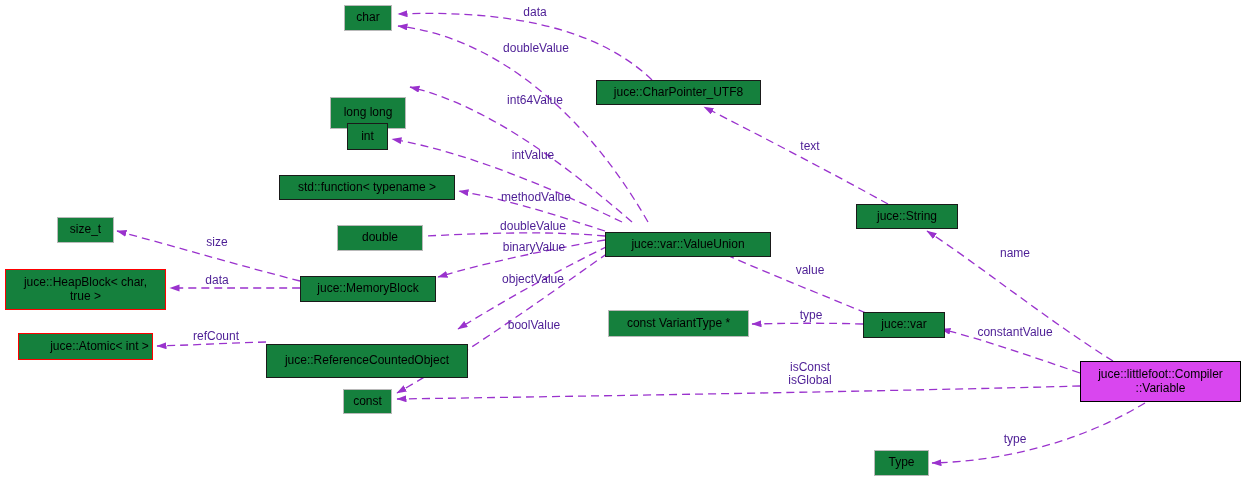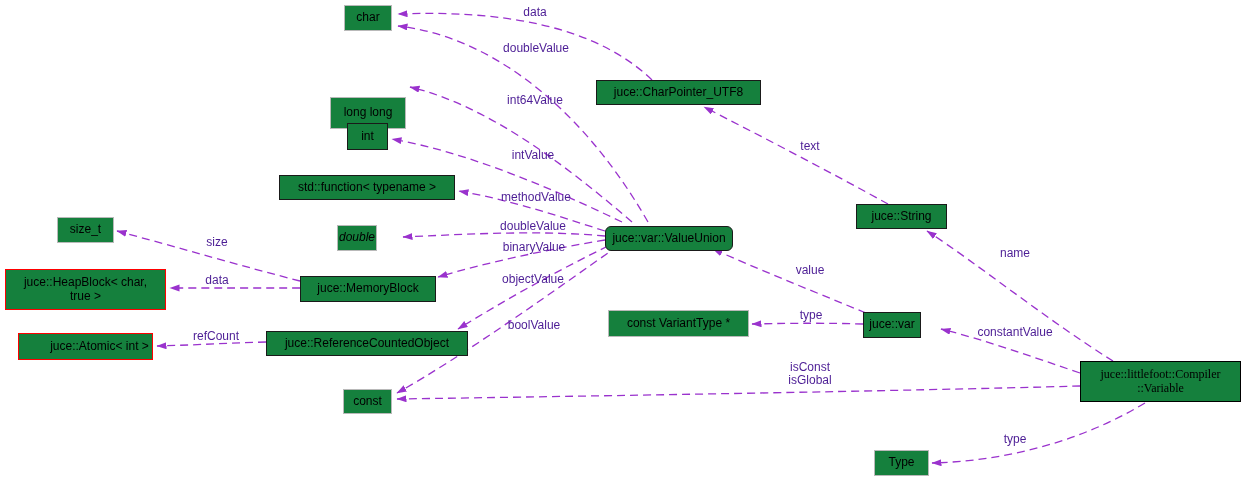--- a/index.html
+++ b/index.html
@@ -18,21 +18,21 @@
     text-align:center;
     font-size:12px;color:#000;
     background:#15803d;
     white-space:pre-line;
     line-height:1.15;
     padding:0 3px;
   }
   .node.gray{border:1px solid #b9b9b9;}
   .node.black{border:1px solid #1a1a1a;}
   .node.red{border:1.5px solid #ff0000;}
-  .node.main{border:1.5px solid #000000;background:#15803d;font-family:Liberation Serif, serif;}
+  .node.main{border:1.5px solid #000000;background:#d946ef;}
   .elabel{
     position:absolute;
     transform:translate(-50%,-50%);
     font-size:12px;color:#4c1d95;
     white-space:pre-line;
     text-align:center;
     line-height:1.05;
   }
 </style>
 </head>
@@ -66,33 +66,33 @@
       <path d="M 300 281 C 245 267, 180 248, 117 231" marker-end="url(#arrow)"></path>
       <path d="M 300 288 C 258 288, 215 288, 170 288" marker-end="url(#arrow)"></path>
       <path d="M 266 342 C 230 343, 195 345, 157 346" marker-end="url(#arrow)"></path>
     </g>
   </svg>
 
   <div class="node gray" style="left:344px;top:5px;width:48px;height:26px;">char</div>
   <div class="node gray" style="left:330px;top:74px;width:76px;height:32px;margin-top:23px;">long long</div>
   <div class="node black" style="left:347px;top:123px;width:41px;height:27px;">int</div>
   <div class="node black" style="left:279px;top:175px;width:176px;height:25px;">std::function&lt; typename &gt;</div>
-  <div class="node gray" style="left:337px;top:225px;width:40px;height:26px;font-style:italic;">double</div>
+  <div class="node gray" style="left:337px;top:225px;width:86px;height:26px;">double</div>
   <div class="node gray" style="left:57px;top:217px;width:57px;height:26px;">size_t</div>
   <div class="node red" style="left:5px;top:269px;width:161px;height:41px;">juce::HeapBlock&lt; char,
 true &gt;</div>
   <div class="node black" style="left:300px;top:276px;width:136px;height:26px;">juce::MemoryBlock</div>
   <div class="node red" style="left:18px;top:333px;width:135px;height:27px;padding-left:31px;">juce::Atomic&lt; int &gt;</div>
-  <div class="node black" style="left:266px;top:331px;width:202px;height:25px;">juce::ReferenceCountedObject</div>
+  <div class="node black" style="left:266px;top:344px;width:202px;height:34px;">juce::ReferenceCountedObject</div>
   <div class="node gray" style="left:343px;top:389px;width:49px;height:25px;">const</div>
-  <div class="node black" style="left:605px;top:226px;width:128px;height:25px;border-radius:6px;">juce::var::ValueUnion</div>
+  <div class="node black" style="left:605px;top:232px;width:166px;height:25px;">juce::var::ValueUnion</div>
   <div class="node black" style="left:596px;top:80px;width:165px;height:25px;">juce::CharPointer_UTF8</div>
-  <div class="node black" style="left:856px;top:204px;width:91px;height:25px;">juce::String</div>
+  <div class="node black" style="left:856px;top:204px;width:102px;height:25px;">juce::String</div>
   <div class="node gray" style="left:608px;top:310px;width:141px;height:27px;">const VariantType *</div>
-  <div class="node black" style="left:863px;top:312px;width:58px;height:26px;">juce::var</div>
+  <div class="node black" style="left:863px;top:312px;width:82px;height:26px;">juce::var</div>
   <div class="node main" style="left:1080px;top:361px;width:161px;height:41px;">juce::littlefoot::Compiler
 ::Variable</div>
   <div class="node gray" style="left:874px;top:450px;width:55px;height:26px;">Type</div>
 
   <div class="elabel" style="left:535px;top:12px;">data</div>
   <div class="elabel" style="left:536px;top:48px;">doubleValue</div>
   <div class="elabel" style="left:535px;top:100px;">int64Value</div>
   <div class="elabel" style="left:533px;top:155px;">intValue</div>
   <div class="elabel" style="left:536px;top:197px;">methodValue</div>
   <div class="elabel" style="left:533px;top:226px;">doubleValue</div>

